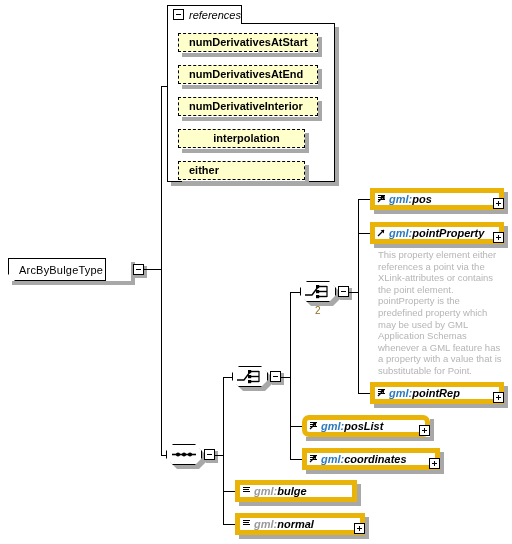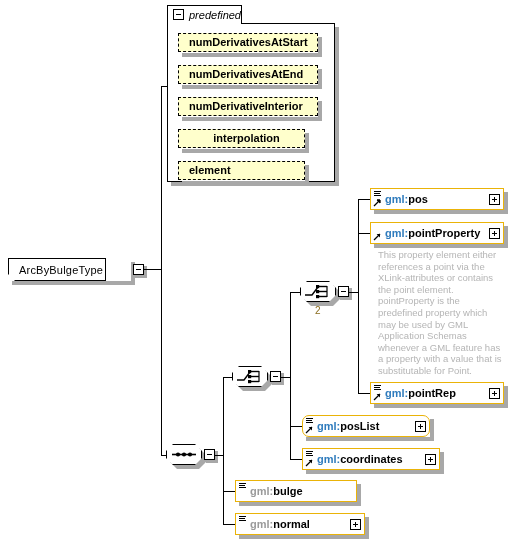--- a/index.html
+++ b/index.html
@@ -136,22 +136,23 @@
     background: #a8a8a8;
     z-index: 4;
   }
 
   
   .el-box {
     position: absolute;
     box-sizing: border-box;
     height: 22px;
     background: #ffffff;
-    border: 1px solid #eab308;
+    border: 5px solid #eab308;
     z-index: 5;
+    font-style: italic;
   }
   .el-box .name {
     position: absolute;
     left: 14px;
     top: 50%;
     transform: translateY(-50%);
     font-size: 11px;
     font-weight: bold;
     white-space: nowrap;
     color: #000000;
@@ -244,21 +245,21 @@
 
 <div id="canvas">
 
   <div class="shadow" style="left:171px; top:182px; width:168px; height:4px;"></div>
   <div class="shadow" style="left:335px; top:27px; width:4px; height:159px;"></div>
 
   <div class="attr-panel" style="left:167px; top:5px; width:168px; height:177px;">
     <div class="body"></div>
     <div class="tab" style="width:75px;">
       <span class="pm-box"></span>
-      <span>predefined</span>
+      <span>references</span>
     </div>
   </div>
 
   <div class="attr-shadow" style="left:182px; top:53px; width:140px; height:4px;"></div>
   <div class="attr-shadow" style="left:318px; top:37px; width:4px; height:20px;"></div>
   <div class="attr-item" style="left:178px; top:33px; width:140px;">
     <span>numDerivativesAtStart</span>
   </div>
 
   <div class="attr-shadow" style="left:182px; top:85px; width:140px; height:4px;"></div>
@@ -275,21 +276,21 @@
 
   <div class="attr-shadow" style="left:182px; top:149px; width:127px; height:4px;"></div>
   <div class="attr-shadow" style="left:305px; top:133px; width:4px; height:20px;"></div>
   <div class="attr-item" style="left:178px; top:129px; width:127px;text-align:center;">
     <span>interpolation</span>
   </div>
 
   <div class="attr-shadow" style="left:182px; top:181px; width:127px; height:4px;"></div>
   <div class="attr-shadow" style="left:305px; top:165px; width:4px; height:20px;"></div>
   <div class="attr-item" style="left:178px; top:161px; width:127px;">
-    <span>element</span>
+    <span>either</span>
   </div>
 
   <div class="shadow" style="left:12px; top:281px; width:123px; height:4px;"></div>
   <div class="shadow" style="left:131px; top:262px; width:4px; height:23px;"></div>
   <div class="type-box" style="left:8px; top:258px; width:98px; height:23px;">
     <span class="tlabel">ArcByBulgeType</span>
   </div>
   <div class="shadow" style="left:135px; top:266px; width:12px; height:12px;"></div>
   <div class="pm-box" style="left:133px; top:264px;"></div>
 

